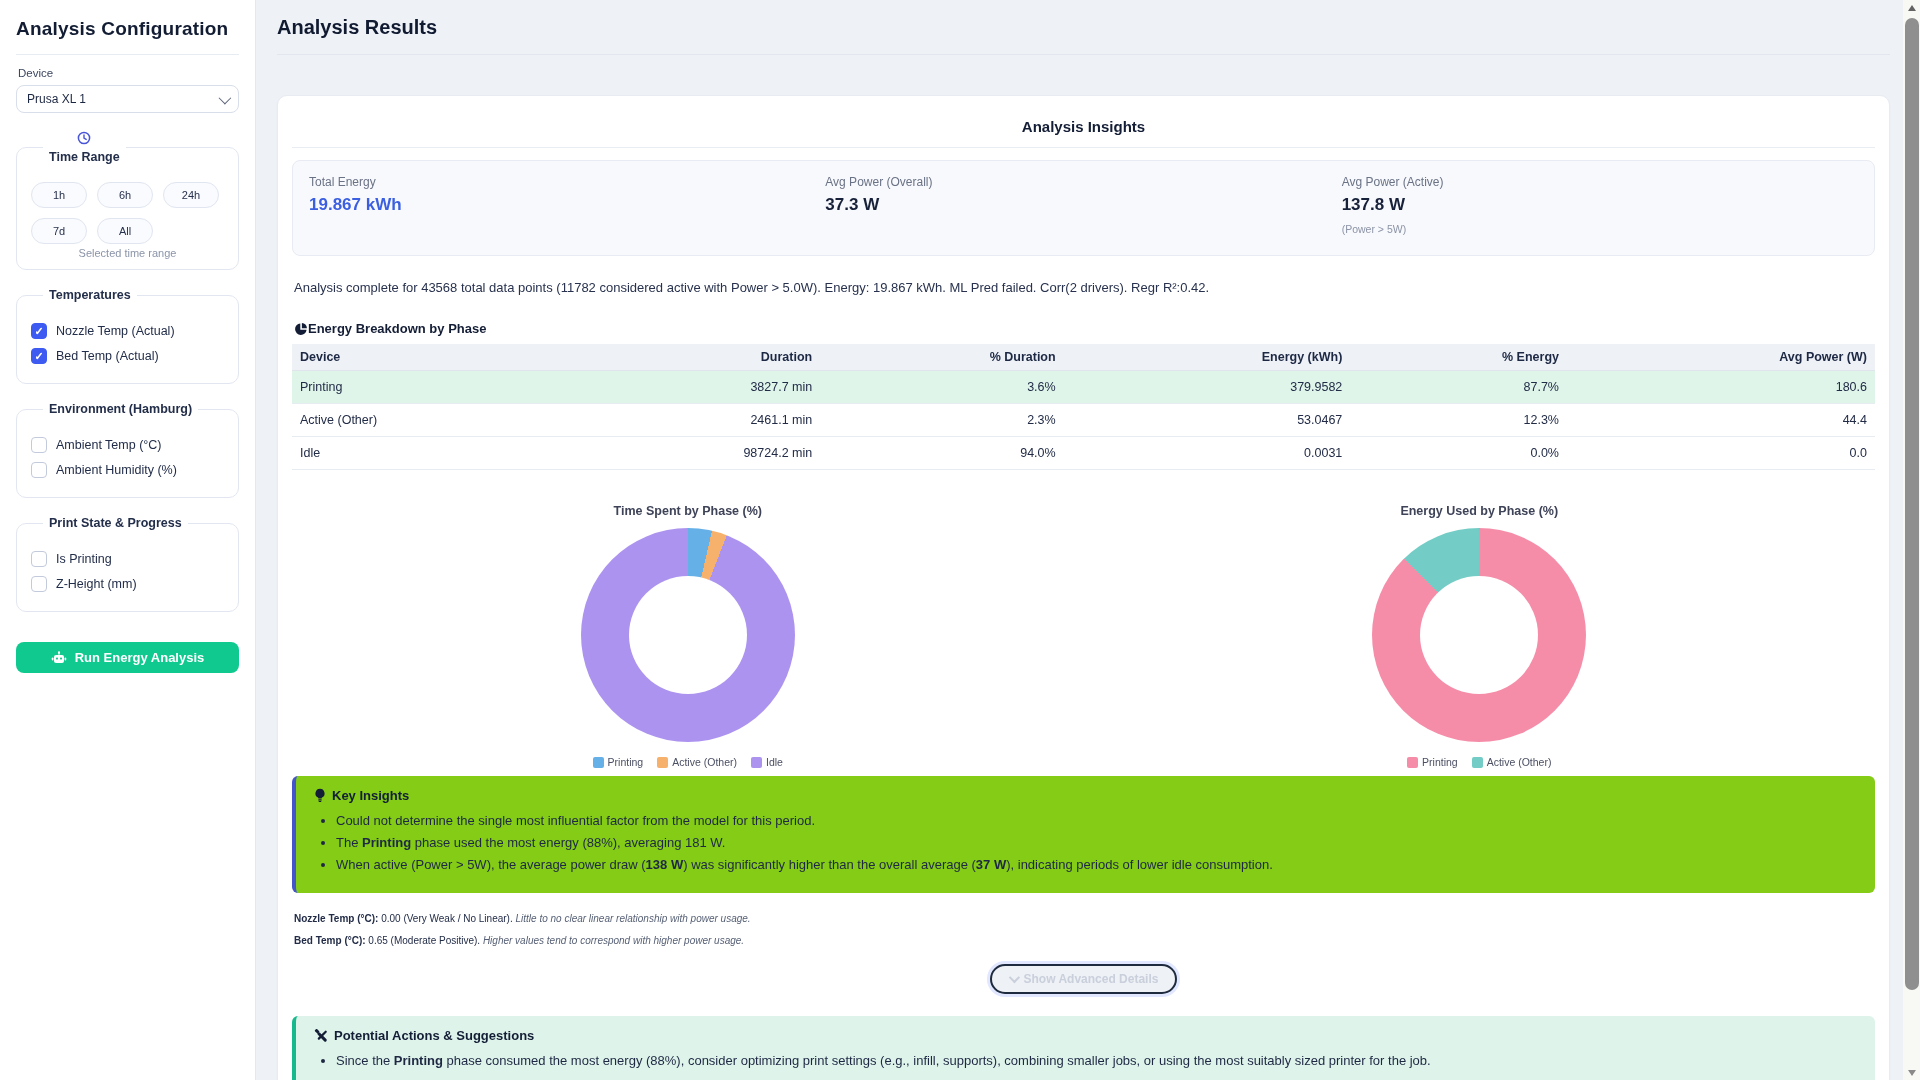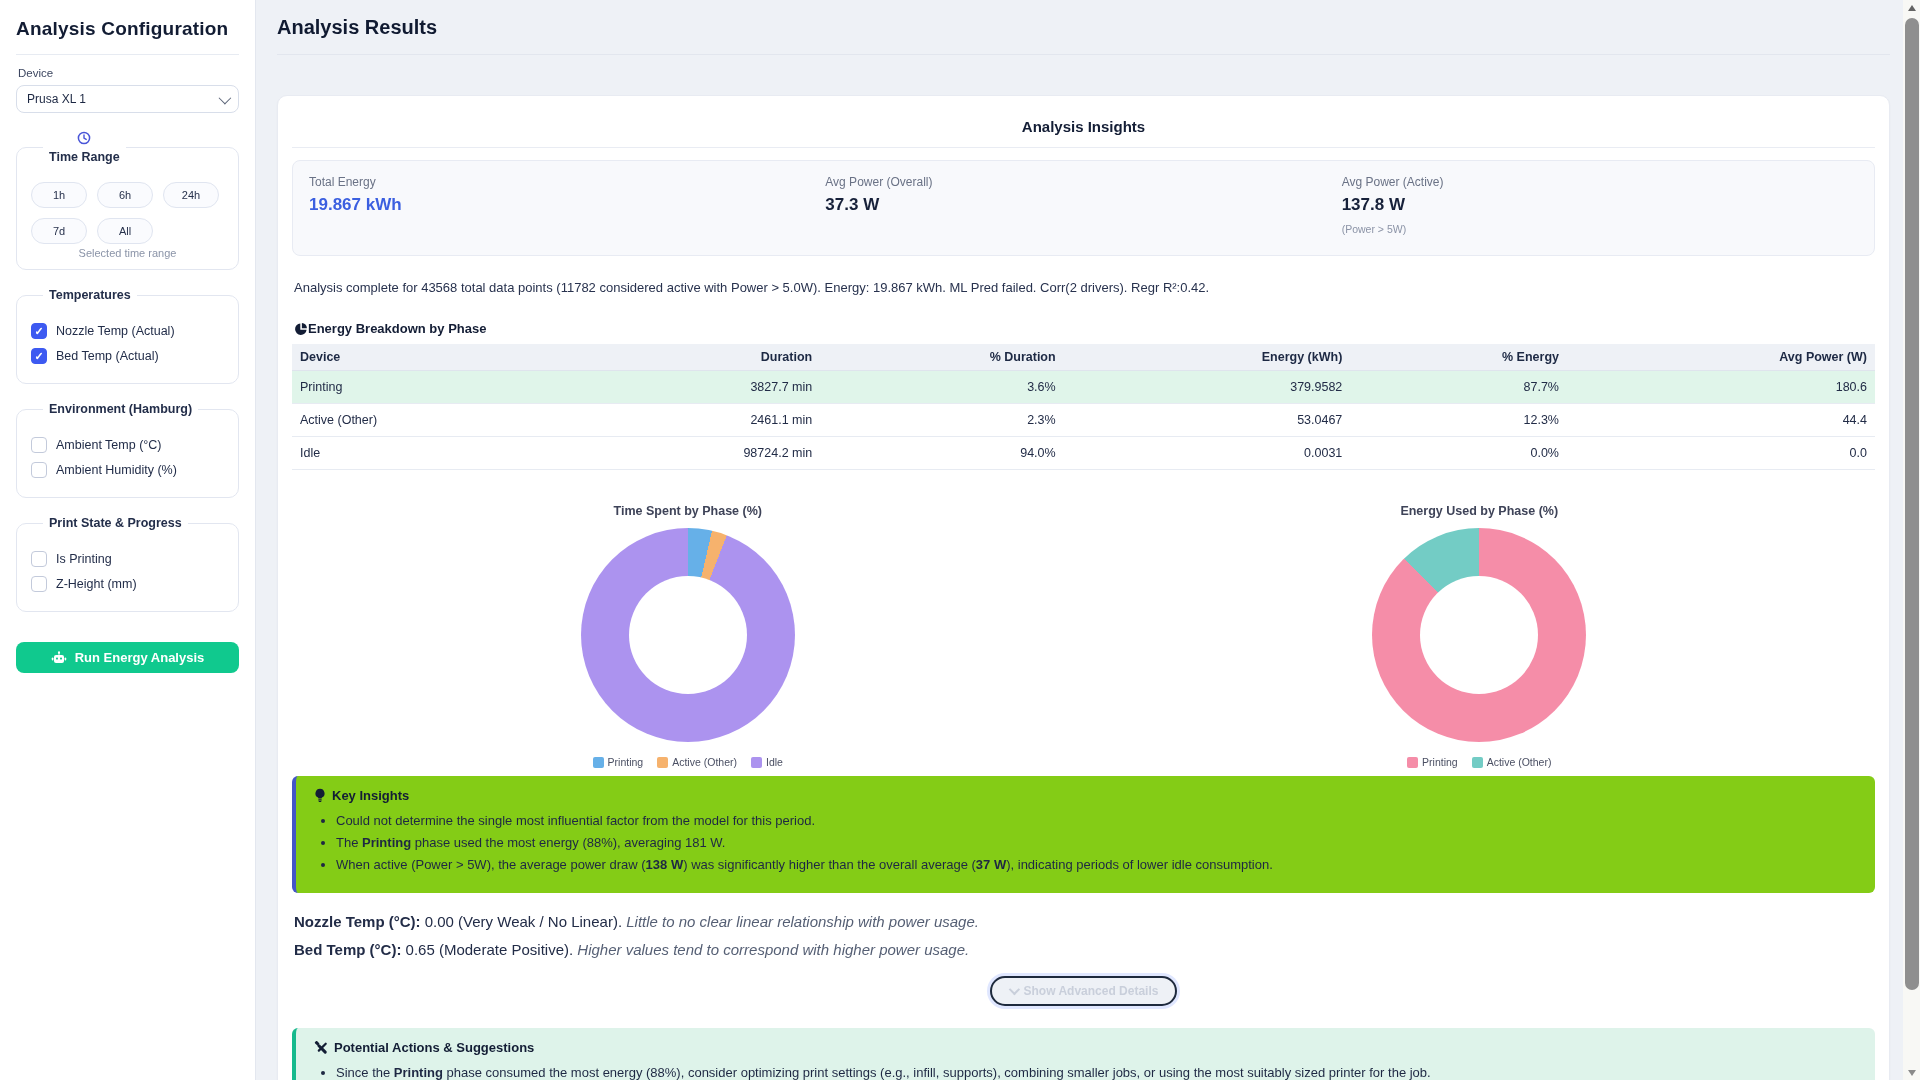--- a/index.html
+++ b/index.html
@@ -60,21 +60,21 @@
   .sw { width:11px; height:11px; border-radius:2px; display:inline-block; }
 
   .note-box { border-radius:6px; padding:12px 18px 14px 18px; margin-top:8px; }
   .note-box.lavender { background:#84cc16; border-left:4px solid #4355c8; }
   .note-box.mint { background:#def3ea; border-left:4px solid #16b98d; }
   .note-title { display:flex; align-items:center; gap:6px; font-size:13px; font-weight:700; color:#131d35; margin-bottom:10px; }
   .note-box ul { margin-left:22px; }
   .note-box li { font-size:13px; color:#1e2843; margin:7px 0; }
 
   .correls { margin:20px 2px 0 2px; }
-  .correls p { font-size:15px; color:#222c47; margin-bottom:11px; }
+  .correls p { font-size:10px; color:#222c47; margin-bottom:11px; }
   .correls i { color:#555f74; }
 
   .center-row { text-align:center; margin:18px 0 22px 0; }
   .adv-btn { display:inline-flex; align-items:center; gap:7px; background:#eef1f6; border:2px solid #1e2a3d; border-radius:999px; padding:6px 17px; font-size:12px; font-weight:700; color:#c9cfdb; box-shadow:0 0 0 3px rgba(130,160,255,.25); cursor:pointer; font-family:"Liberation Sans",sans-serif; }
   .adv-chev { width:8px; height:8px; border-right:2px solid #c9cfdb; border-bottom:2px solid #c9cfdb; transform:rotate(45deg) translateY(-2px); }
 
   
   .scrollbar { position:absolute; right:0; top:0; width:17px; height:1080px; background:#f8f8f5; }
   .sb-up, .sb-down { position:absolute; left:0; width:17px; height:15px; display:flex; align-items:center; justify-content:center; }
   .sb-up { top:0; } .sb-down { bottom:0; }

